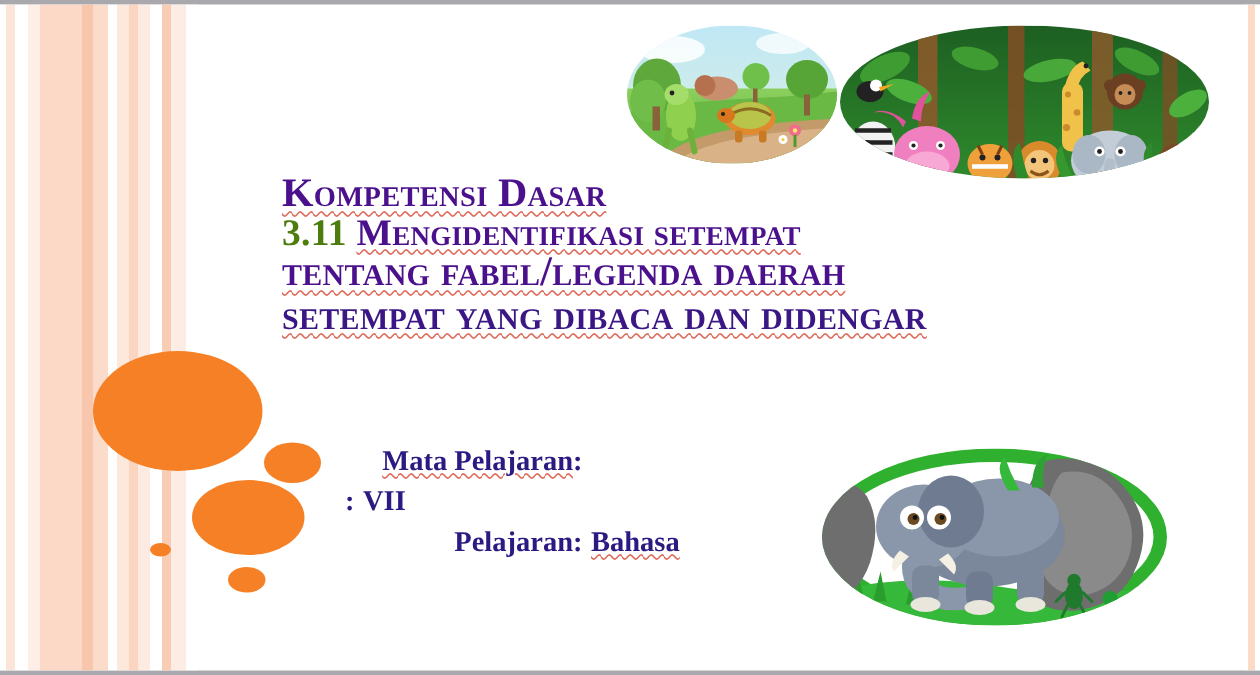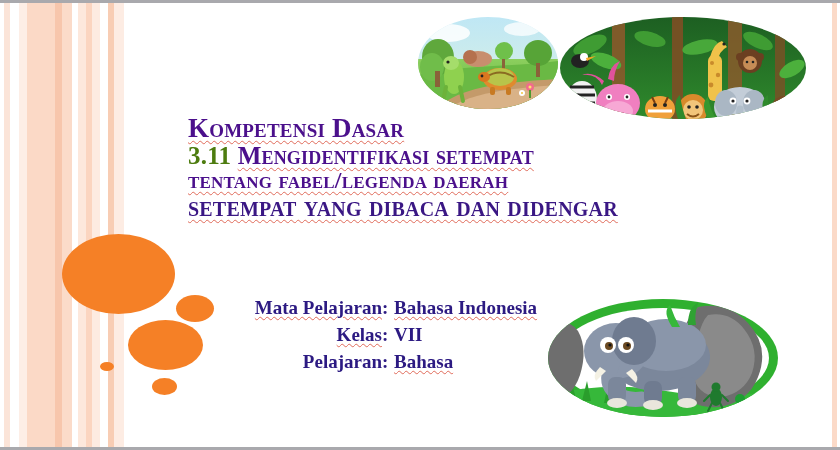--- a/index.html
+++ b/index.html
@@ -53,21 +53,21 @@
 
   .scene{position:absolute;inset:0;}
 
   
   .title-block{position:absolute;left:188px;top:112px;width:620px;}
   .tline{margin:0;line-height:1.02;white-space:nowrap;
          font-weight:bold;letter-spacing:.2px;}
   .l1{font-size:27px;font-variant:small-caps;color:#4b108c;}
   .l2{font-size:25px;font-variant:small-caps;color:#4b108c;}
   .l2 .num{color:#4d7c0f;font-variant:normal;}
-  .l3{font-size:24px;font-variant:small-caps;color:#4b108c;}
+  .l3{font-size:28px;font-variant:small-caps;color:#4b108c;}
   .l4{font-size:28px;font-variant:small-caps;color:#3a1784;}
 
   .wavy{
     text-decoration:underline;
     text-decoration-color:#e06b5a;
     text-decoration-style:wavy;
     text-decoration-thickness:1px;
     text-underline-offset:3px;
   }
 
@@ -305,25 +305,23 @@
     <p class="tline l4">
       <span class="wavy">setempat yang dibaca dan didengar</span>
     </p>
   </div>
 
   <div class="meta">
 
     <div class="mrow">
       <span class="mlabel uw">Mata Pelajaran</span>
       <span class="msep">:</span>
-      <span class="mval uw">Bahasa Indonesia</span>
     </div>
 
     <div class="mrow">
-      <span class="mlabel uw">Kelas</span>
       <span class="msep">:</span>
       <span class="mval">VII</span>
     </div>
 
     <div class="mrow">
       <span class="mlabel">Pelajaran</span>
       <span class="msep">:</span>
       <span class="mval uw">Bahasa</span>
     </div>
 

